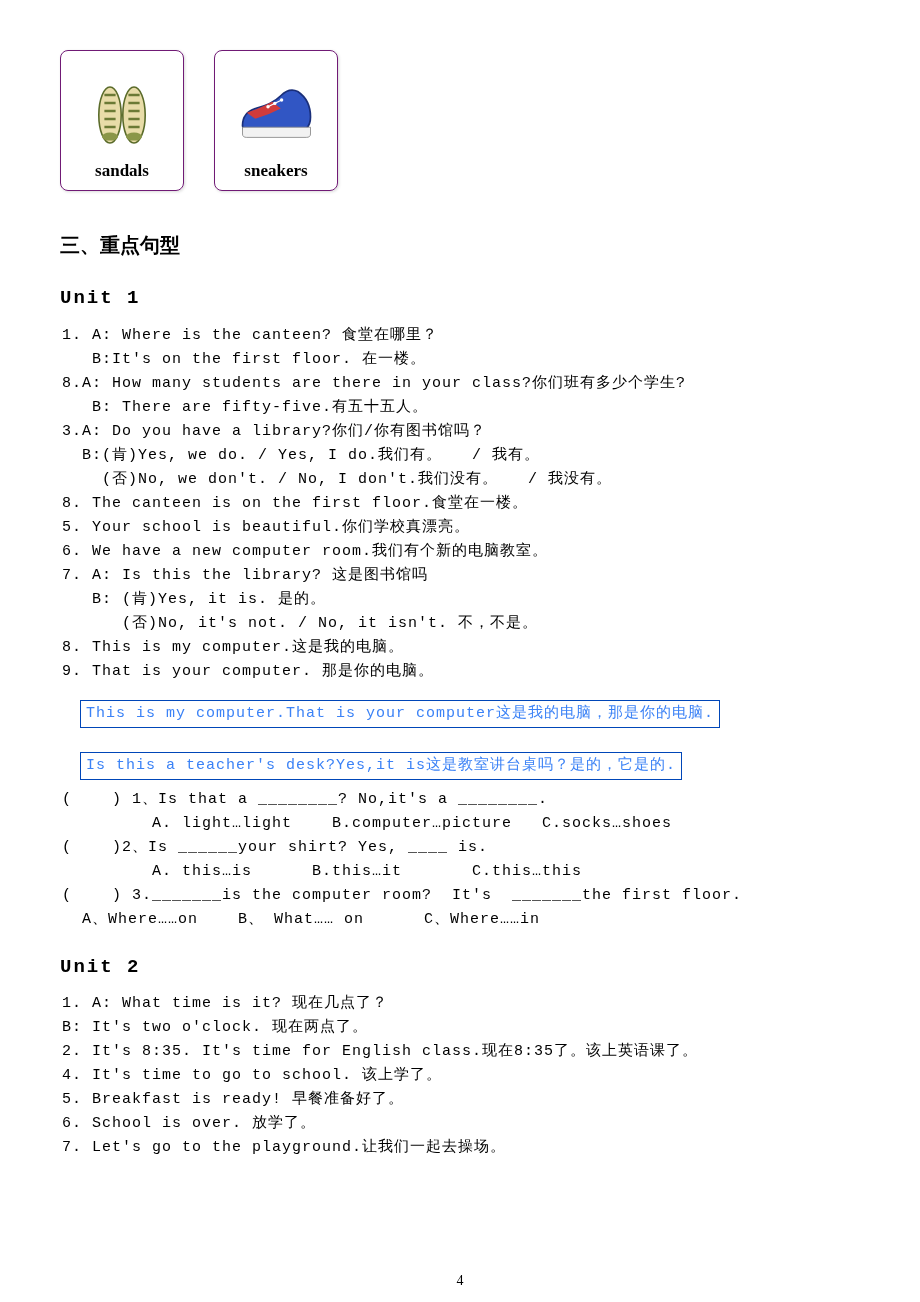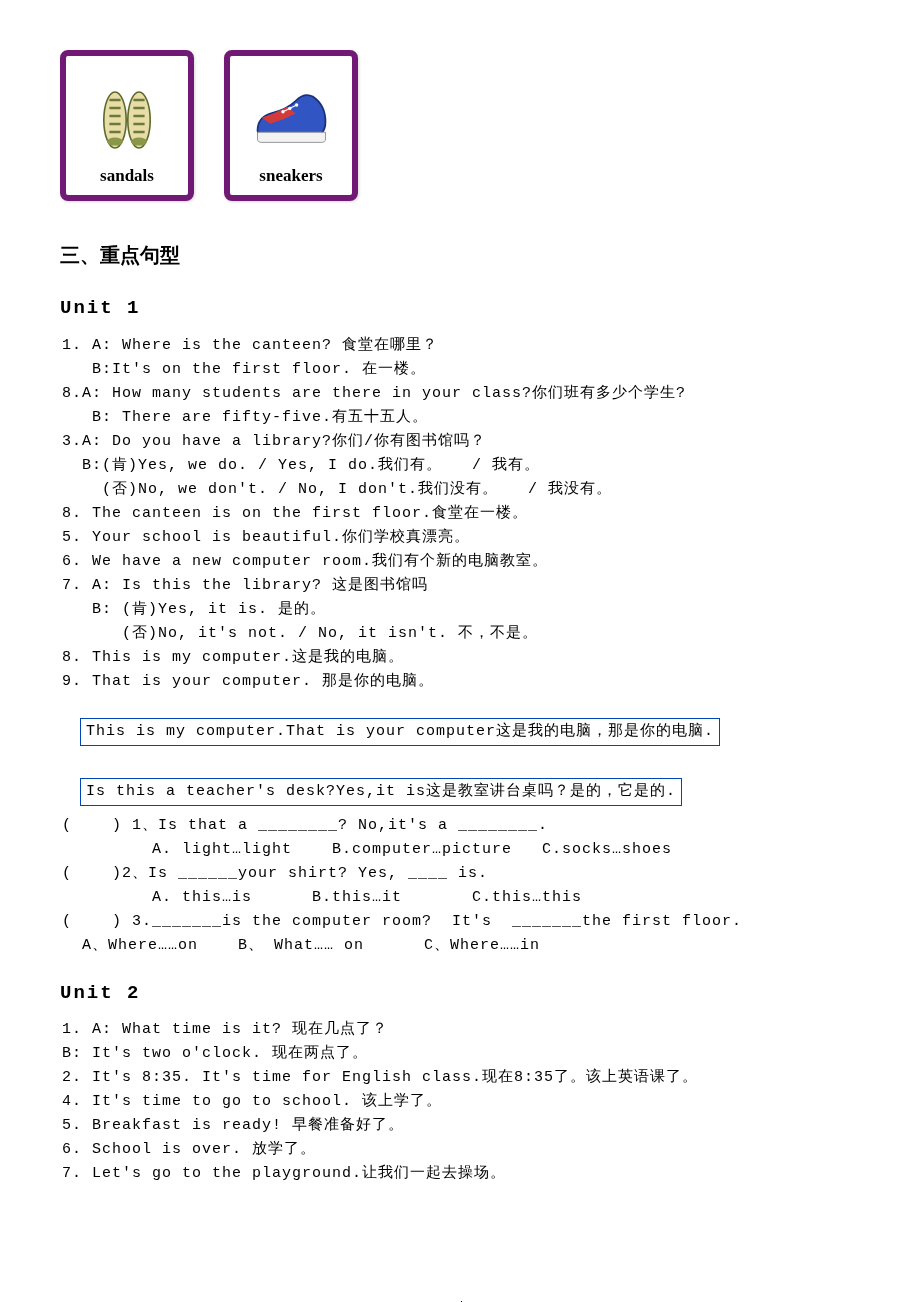--- a/index.html
+++ b/index.html
@@ -12,21 +12,21 @@
       color: #000;
       font-size: 15px;
       line-height: 1.6;
     }
     .cards {
       display: flex;
       gap: 30px;
       margin-bottom: 40px;
     }
     .card {
-      border: 6px solid #701a75;
+      border: 1px solid #701a75;
       border-radius: 8px;
       width: 110px;
       padding: 10px 6px 6px 6px;
       box-shadow: 1px 1px 3px rgba(0,0,0,0.15);
       text-align: center;
     }
     .card .img {
       width: 90px;
       height: 90px;
       margin: 0 auto;
@@ -55,23 +55,23 @@
     }
     .line {
       font-family: "SimSun", "Courier New", monospace;
       font-size: 15px;
       letter-spacing: 1px;
       white-space: pre-wrap;
       margin-left: 2px;
     }
     .boxed {
       border: 1px solid #0046b8;
-      color: #000000;
+      color: #3b82f6;
       padding: 1px 5px;
-      margin: 24px 0 8px 20px;
+      margin: 16px 0 8px 20px;
       display: inline-block;
       font-family: "SimSun", "Courier New", monospace;
       letter-spacing: 1px;
       font-size: 15px;
     }
     .page-number {
       text-align: center;
       margin-top: 110px;
       font-family: "SimSun", serif;
       font-size: 14px;

